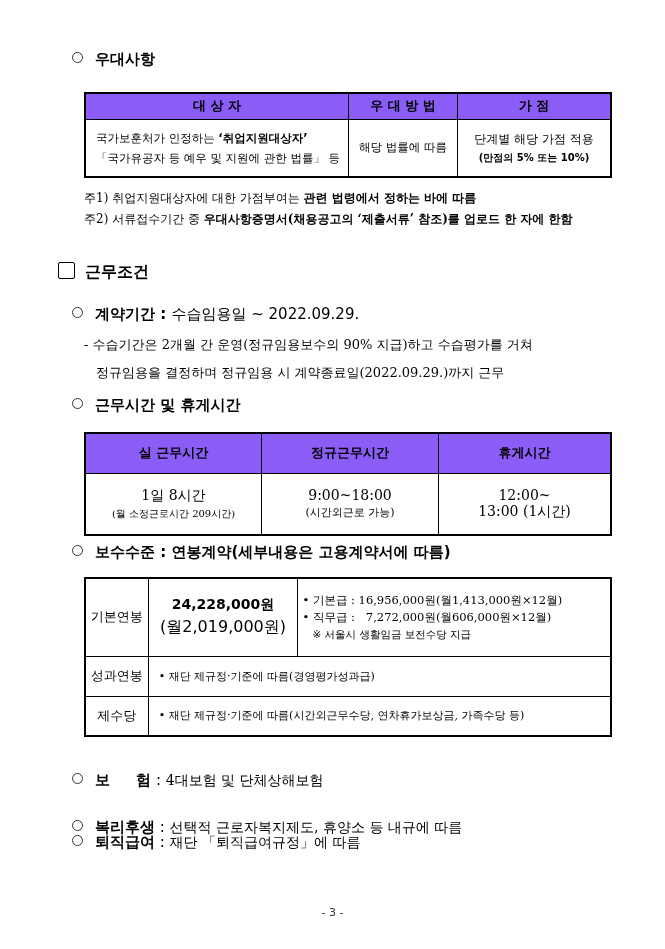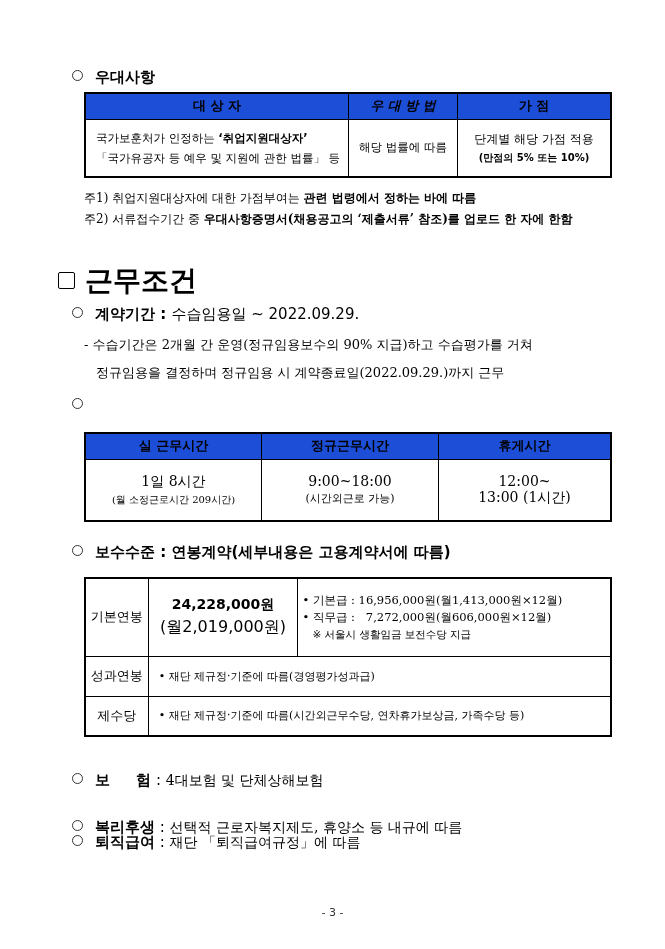--- a/index.html
+++ b/index.html
@@ -8,41 +8,41 @@
     .serif { font-family: "DejaVu Serif", "Liberation Serif", serif; }
     .abs { position: absolute; }
     .circle-bullet {
       display: inline-block; width: 9px; height: 9px; border: 1px solid #333; border-radius: 50%;
       vertical-align: middle; margin-right: 12px; position: relative; top: -2px;
     }
     .h2 { font-size: 15px; font-weight: bold; }
     table { border-collapse: collapse; position: absolute; }
     td, th { border: 1px solid #000; padding: 0; text-align: center; vertical-align: middle; }
     table.outer { border: 2px solid #000; }
-    th { background: #1d4ed8; font-weight: bold; font-size: 13px; }
+    th { background: #8b5cf6; font-weight: bold; font-size: 13px; }
     .bold { font-weight: bold; }
     .note { font-size: 12px; }
-    .section-title { font-size: 28px; font-weight: bold; }
+    .section-title { font-size: 16px; font-weight: bold; }
     .square-box {
       display: inline-block; width: 15px; height: 15px; border: 1.5px solid #000; border-radius: 2px;
       vertical-align: middle; margin-right: 10px; position: relative; top: -2px;
     }
   </style>
 </head>
 <body>
 
-<div class="abs sans h2" style="left:72px; top:68px;">
+<div class="abs sans h2" style="left:72px; top:50px;">
   <span class="circle-bullet"></span><span>우대사항</span>
 </div>
 
 <table class="outer sans" style="left:84px; top:92px; width:528px;">
   <tbody>
       <tr style="height:26px;">
     <th style="width:262px;">대 상 자</th>
-    <th style="width:108px;font-style:italic;">우 대 방 법</th>
+    <th style="width:108px;">우 대 방 법</th>
     <th>가 점</th>
   </tr>
   <tr style="height:58px;">
     <td class="serif" style="font-size:11.5px; line-height:20px; text-align:left; padding-left:10px;">
       <div><span>국가보훈처가 인정하는 </span><span class="bold sans">‘취업지원대상자’</span></div>
       <div>「국가유공자 등 예우 및 지원에 관한 법률」 등</div>
     </td>
     <td class="serif" style="font-size:11.5px;">해당 법률에 따름</td>
     <td>
       <div class="serif" style="font-size:12px;">단계별 해당 가점 적용</div>
@@ -63,26 +63,26 @@
   <span class="square-box"></span><span>근무조건</span>
 </div>
 
 <div class="abs sans h2" style="left:72px; top:305px; font-size:15px;">
   <span class="circle-bullet"></span><span>계약기간</span><span> : </span><span style="font-weight:normal;">수습임용일 ~ 2022.09.29.</span>
 </div>
 <div class="abs serif" style="left:84px; top:336px; font-size:13px; white-space:nowrap;">- 수습기간은 2개월 간 운영(정규임용보수의 90% 지급)하고 수습평가를 거쳐</div>
 <div class="abs serif" style="left:96px; top:364px; font-size:13px; white-space:nowrap;">정규임용을 결정하며 정규임용 시 계약종료일(2022.09.29.)까지 근무</div>
 
 <div class="abs sans h2" style="left:72px; top:396px;">
-  <span class="circle-bullet"></span>
+  <span class="circle-bullet"></span><span>근무시간 및 휴게시간</span>
 </div>
 
 <table class="outer sans" style="left:84px; top:432px; width:528px;">
   <tbody>
-      <tr style="height:26px;">
+      <tr style="height:40px;">
     <th style="width:175px;">실 근무시간</th>
     <th style="width:176px;">정규근무시간</th>
     <th>휴게시간</th>
   </tr>
   <tr style="height:62px;">
     <td>
       <div class="serif" style="font-size:14px;">1일 8시간</div>
       <div class="serif" style="font-size:10px; margin-top:2px;">(월 소정근로시간 209시간)</div>
     </td>
     <td>

